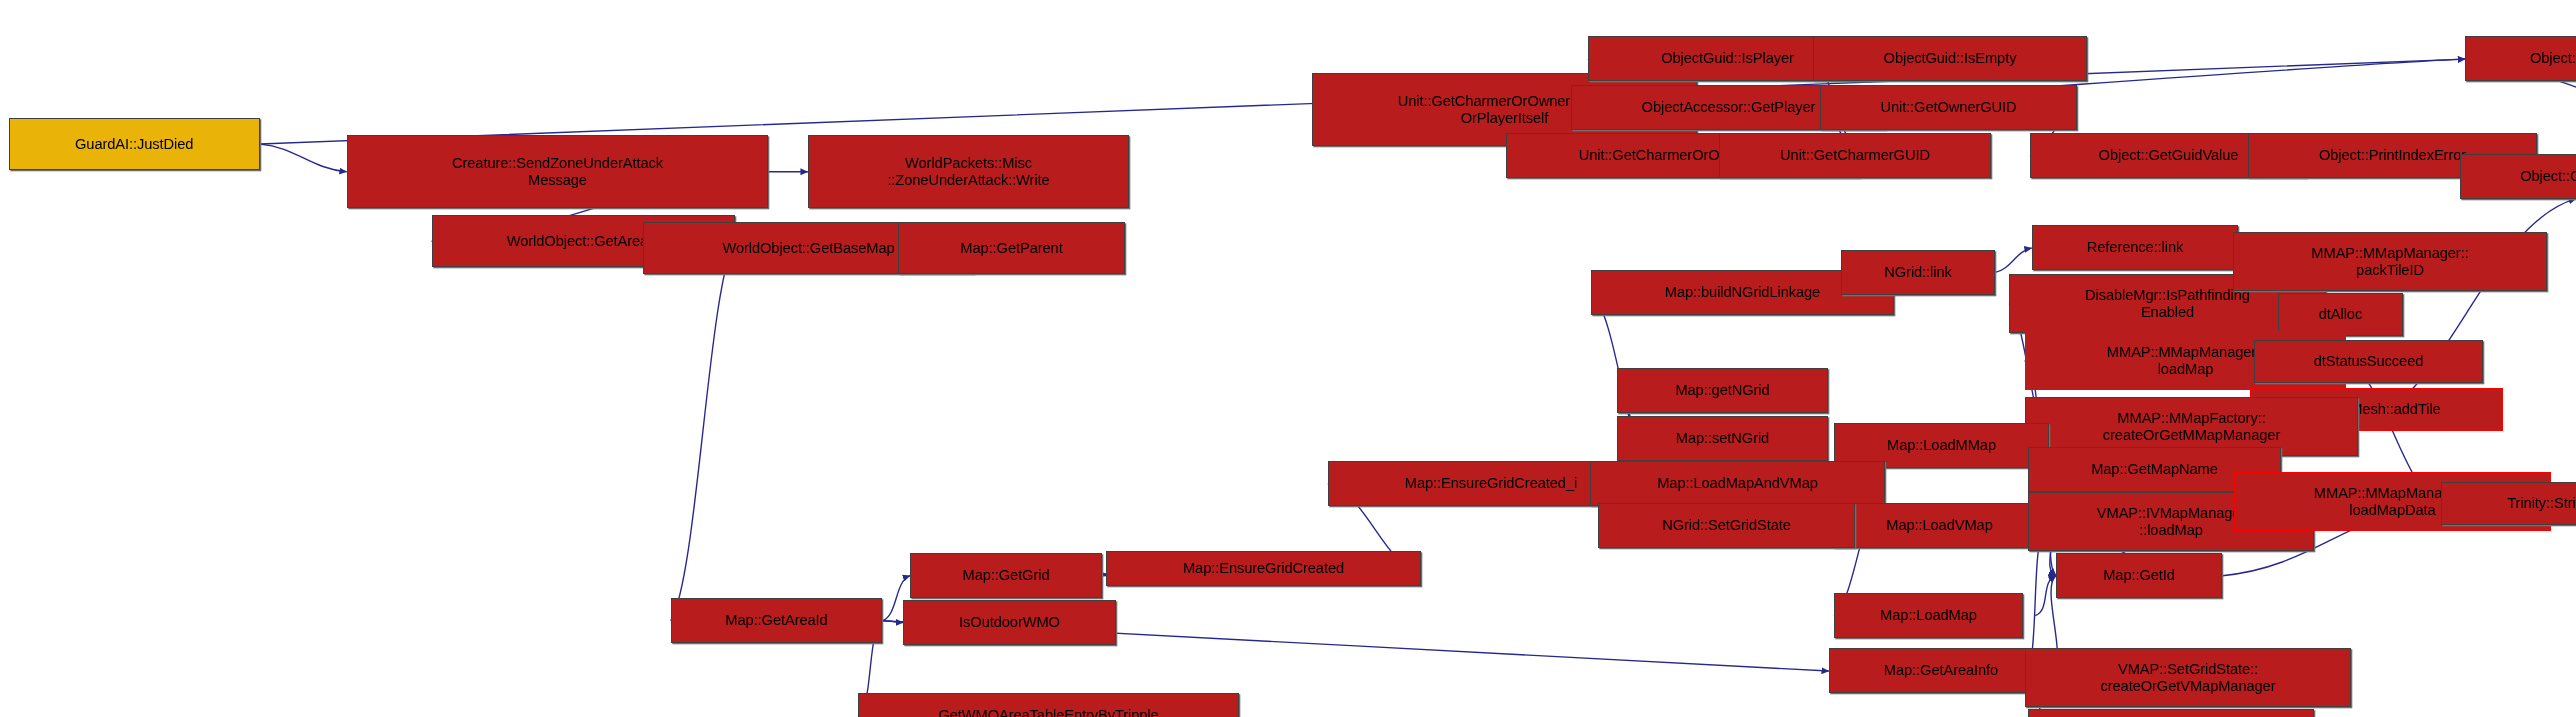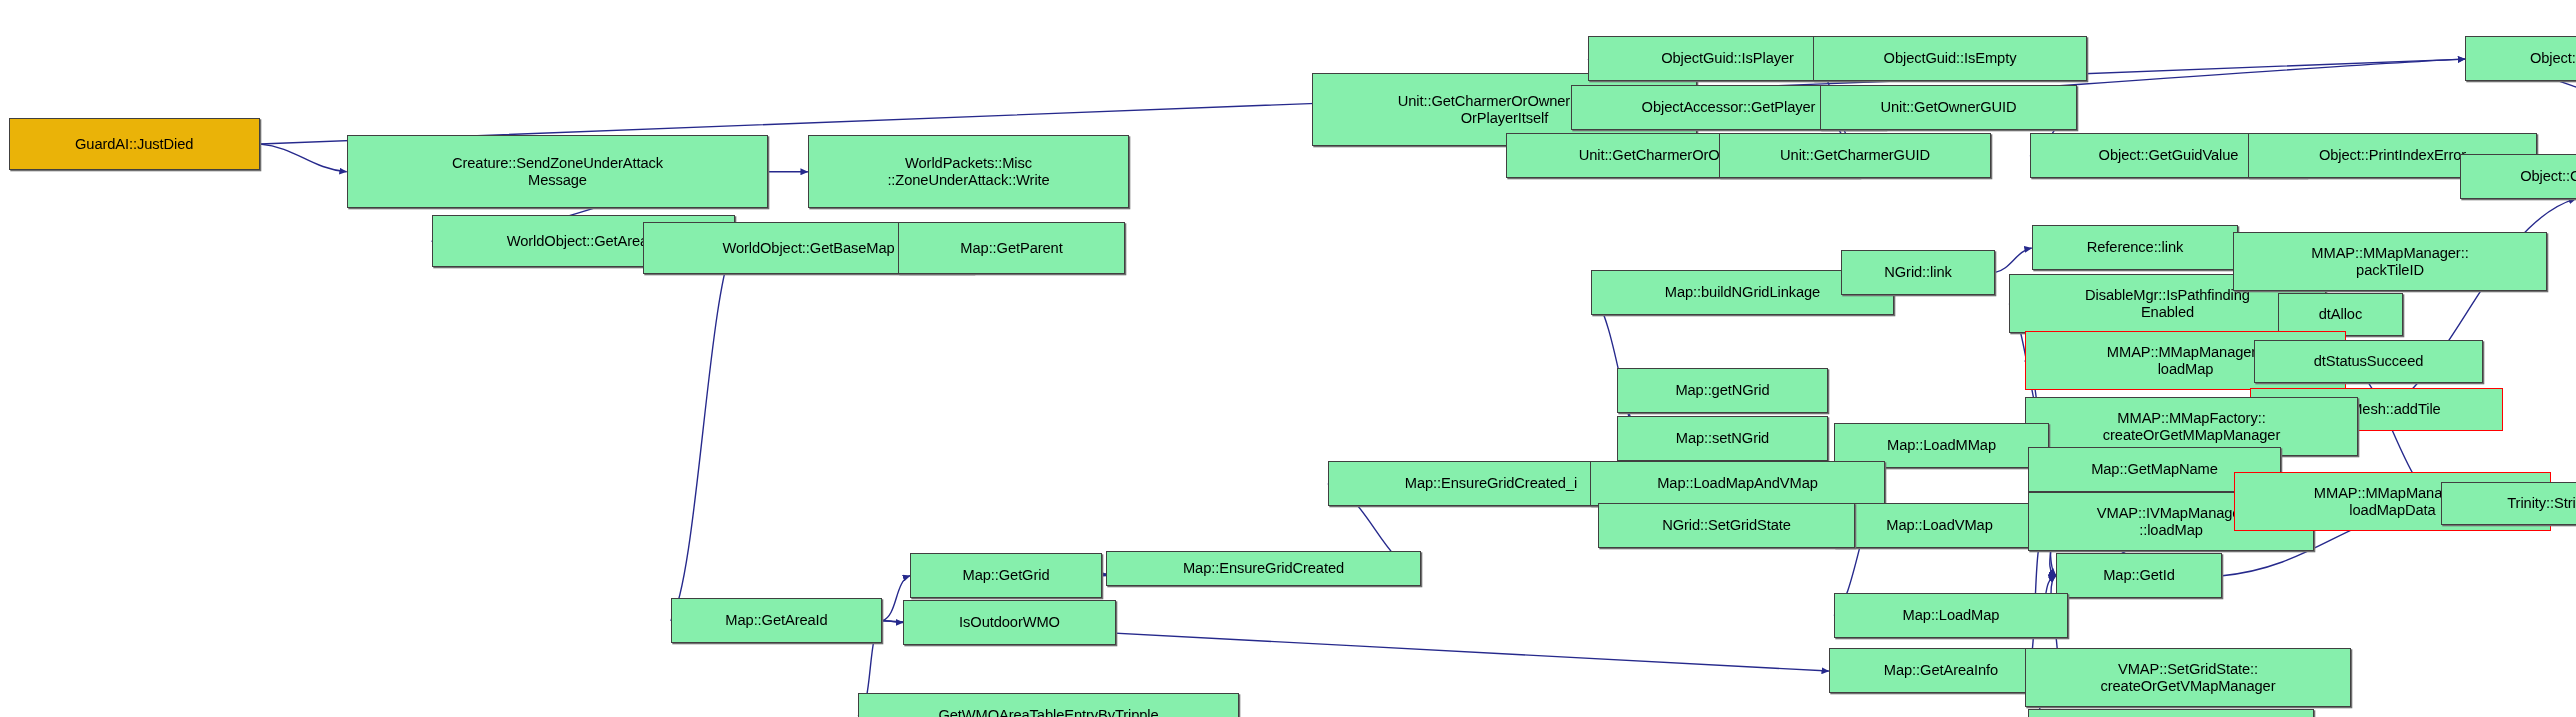--- a/index.html
+++ b/index.html
@@ -22,21 +22,21 @@
     width: 2576px;
     height: 718px;
   }
   .node {
     position: absolute;
     box-sizing: border-box;
     display: flex;
     align-items: center;
     justify-content: center;
     text-align: center;
-    background: #86efac;
+    background: #b91c1c;
     border: 0.9px solid #404040;
     color: #000000;
     font-size: 14.7px;
     line-height: 1.12;
     letter-spacing: -0.1px;
     white-space: pre-line;
     padding: 0 3.5px;
     z-index: 5;
     box-shadow: 1.3px 1.3px 0 0 #707070;
   }
@@ -166,21 +166,21 @@
       <div class="node" style="left: 1834px; top: 503px; width: 211px; height: 45px;">Map::LoadVMap</div>
       <div class="node" style="left: 2028px; top: 492px; width: 286px; height: 59px;">VMAP::IVMapManager
 ::loadMap</div>
       <div class="node red" style="left: 2234px; top: 472px; width: 317px; height: 59px;">MMAP::MMapManager::
 loadMapData</div>
       <div class="node" style="left: 2441px; top: 482px; width: 263px; height: 43px;">Trinity::StringFormat</div>
       <div class="node" style="left: 1598px; top: 503px; width: 257px; height: 45px;">NGrid::SetGridState</div>
       <div class="node" style="left: 2056px; top: 553px; width: 166px; height: 45px;">Map::GetId</div>
       <div class="node" style="left: 1106px; top: 551px; width: 315px; height: 35px;">Map::EnsureGridCreated</div>
       <div class="node" style="left: 910px; top: 553px; width: 192px; height: 45px;">Map::GetGrid</div>
-      <div class="node" style="left: 1834px; top: 593px; width: 234px; height: 45px;">Map::LoadMap</div>
+      <div class="node" style="left: 1834px; top: 593px; width: 189px; height: 45px;">Map::LoadMap</div>
       <div class="node" style="left: 671px; top: 598px; width: 211px; height: 45px;">Map::GetAreaId</div>
       <div class="node" style="left: 903px; top: 600px; width: 213px; height: 45px;">IsOutdoorWMO</div>
       <div class="node" style="left: 1829px; top: 648px; width: 224px; height: 45px;">Map::GetAreaInfo</div>
       <div class="node" style="left: 2025px; top: 648px; width: 326px; height: 59px;">VMAP::SetGridState::
 createOrGetVMapManager</div>
       <div class="node" style="left: 2028px; top: 709px; width: 286px; height: 59px;">VMAP::IVMapManager
 ::getAreaInfo</div>
       <div class="node" style="left: 858px; top: 693px; width: 381px; height: 45px;">GetWMOAreaTableEntryByTripple</div>
     </div>
 </div>

